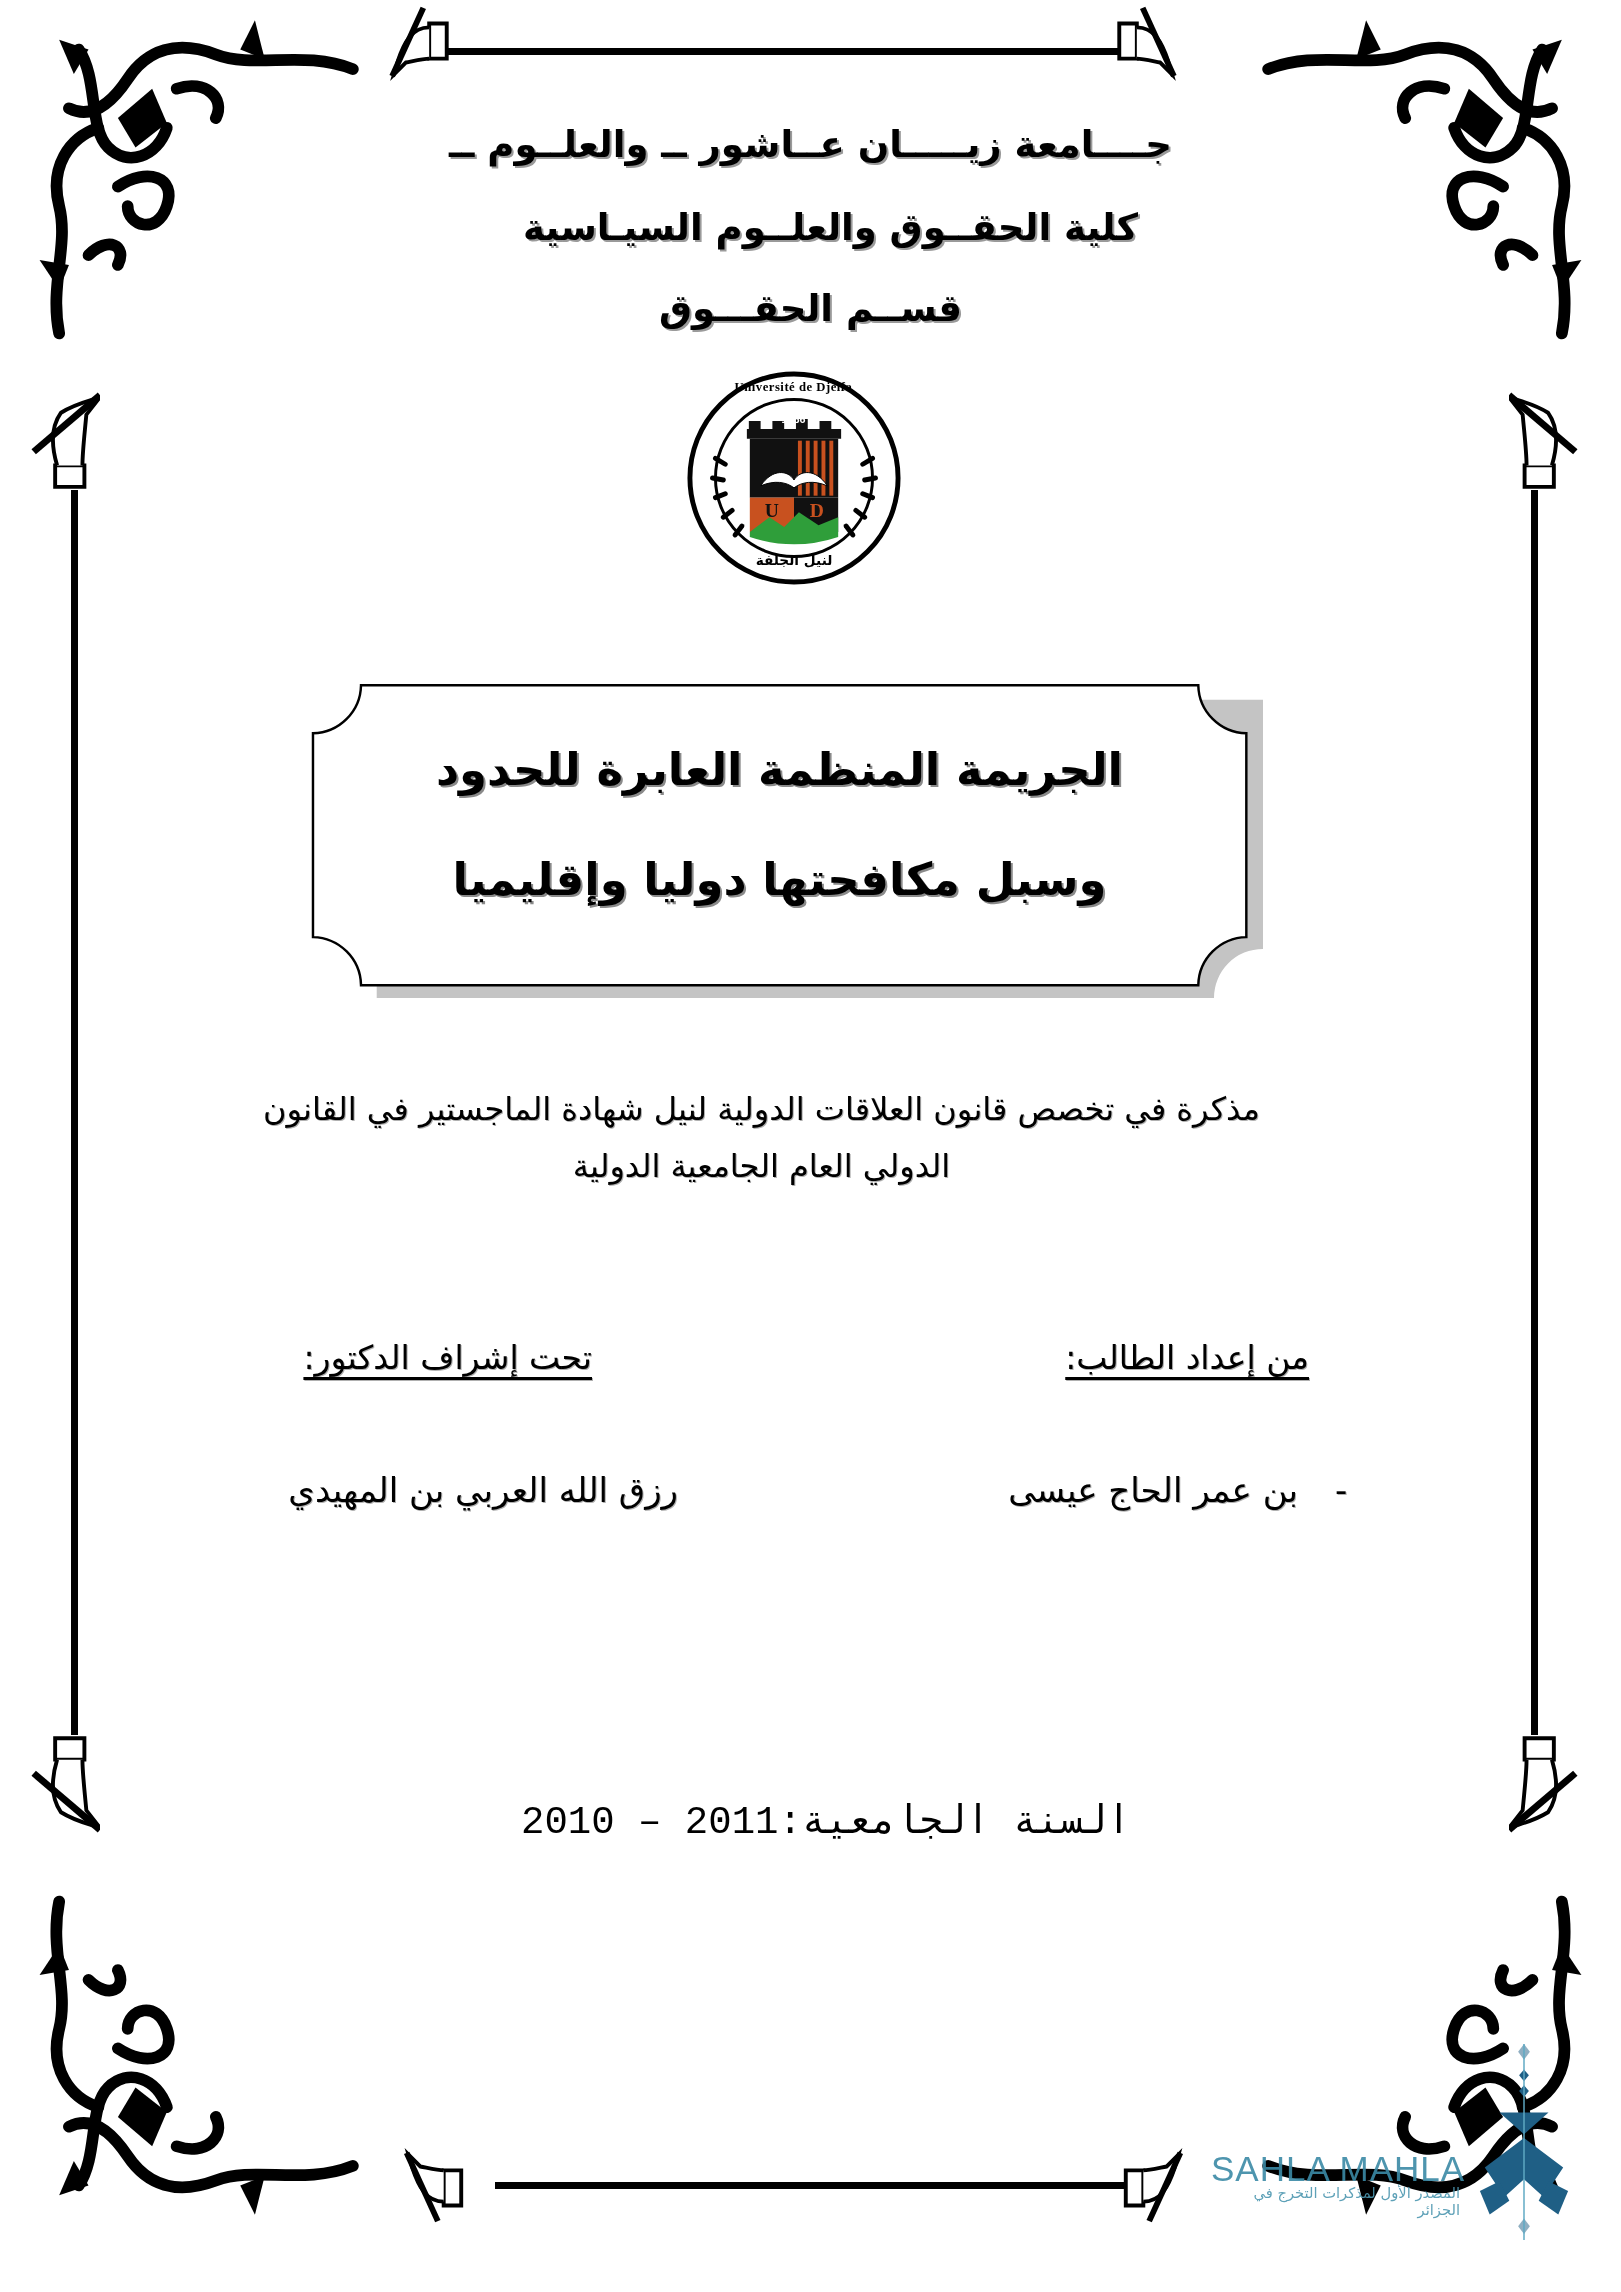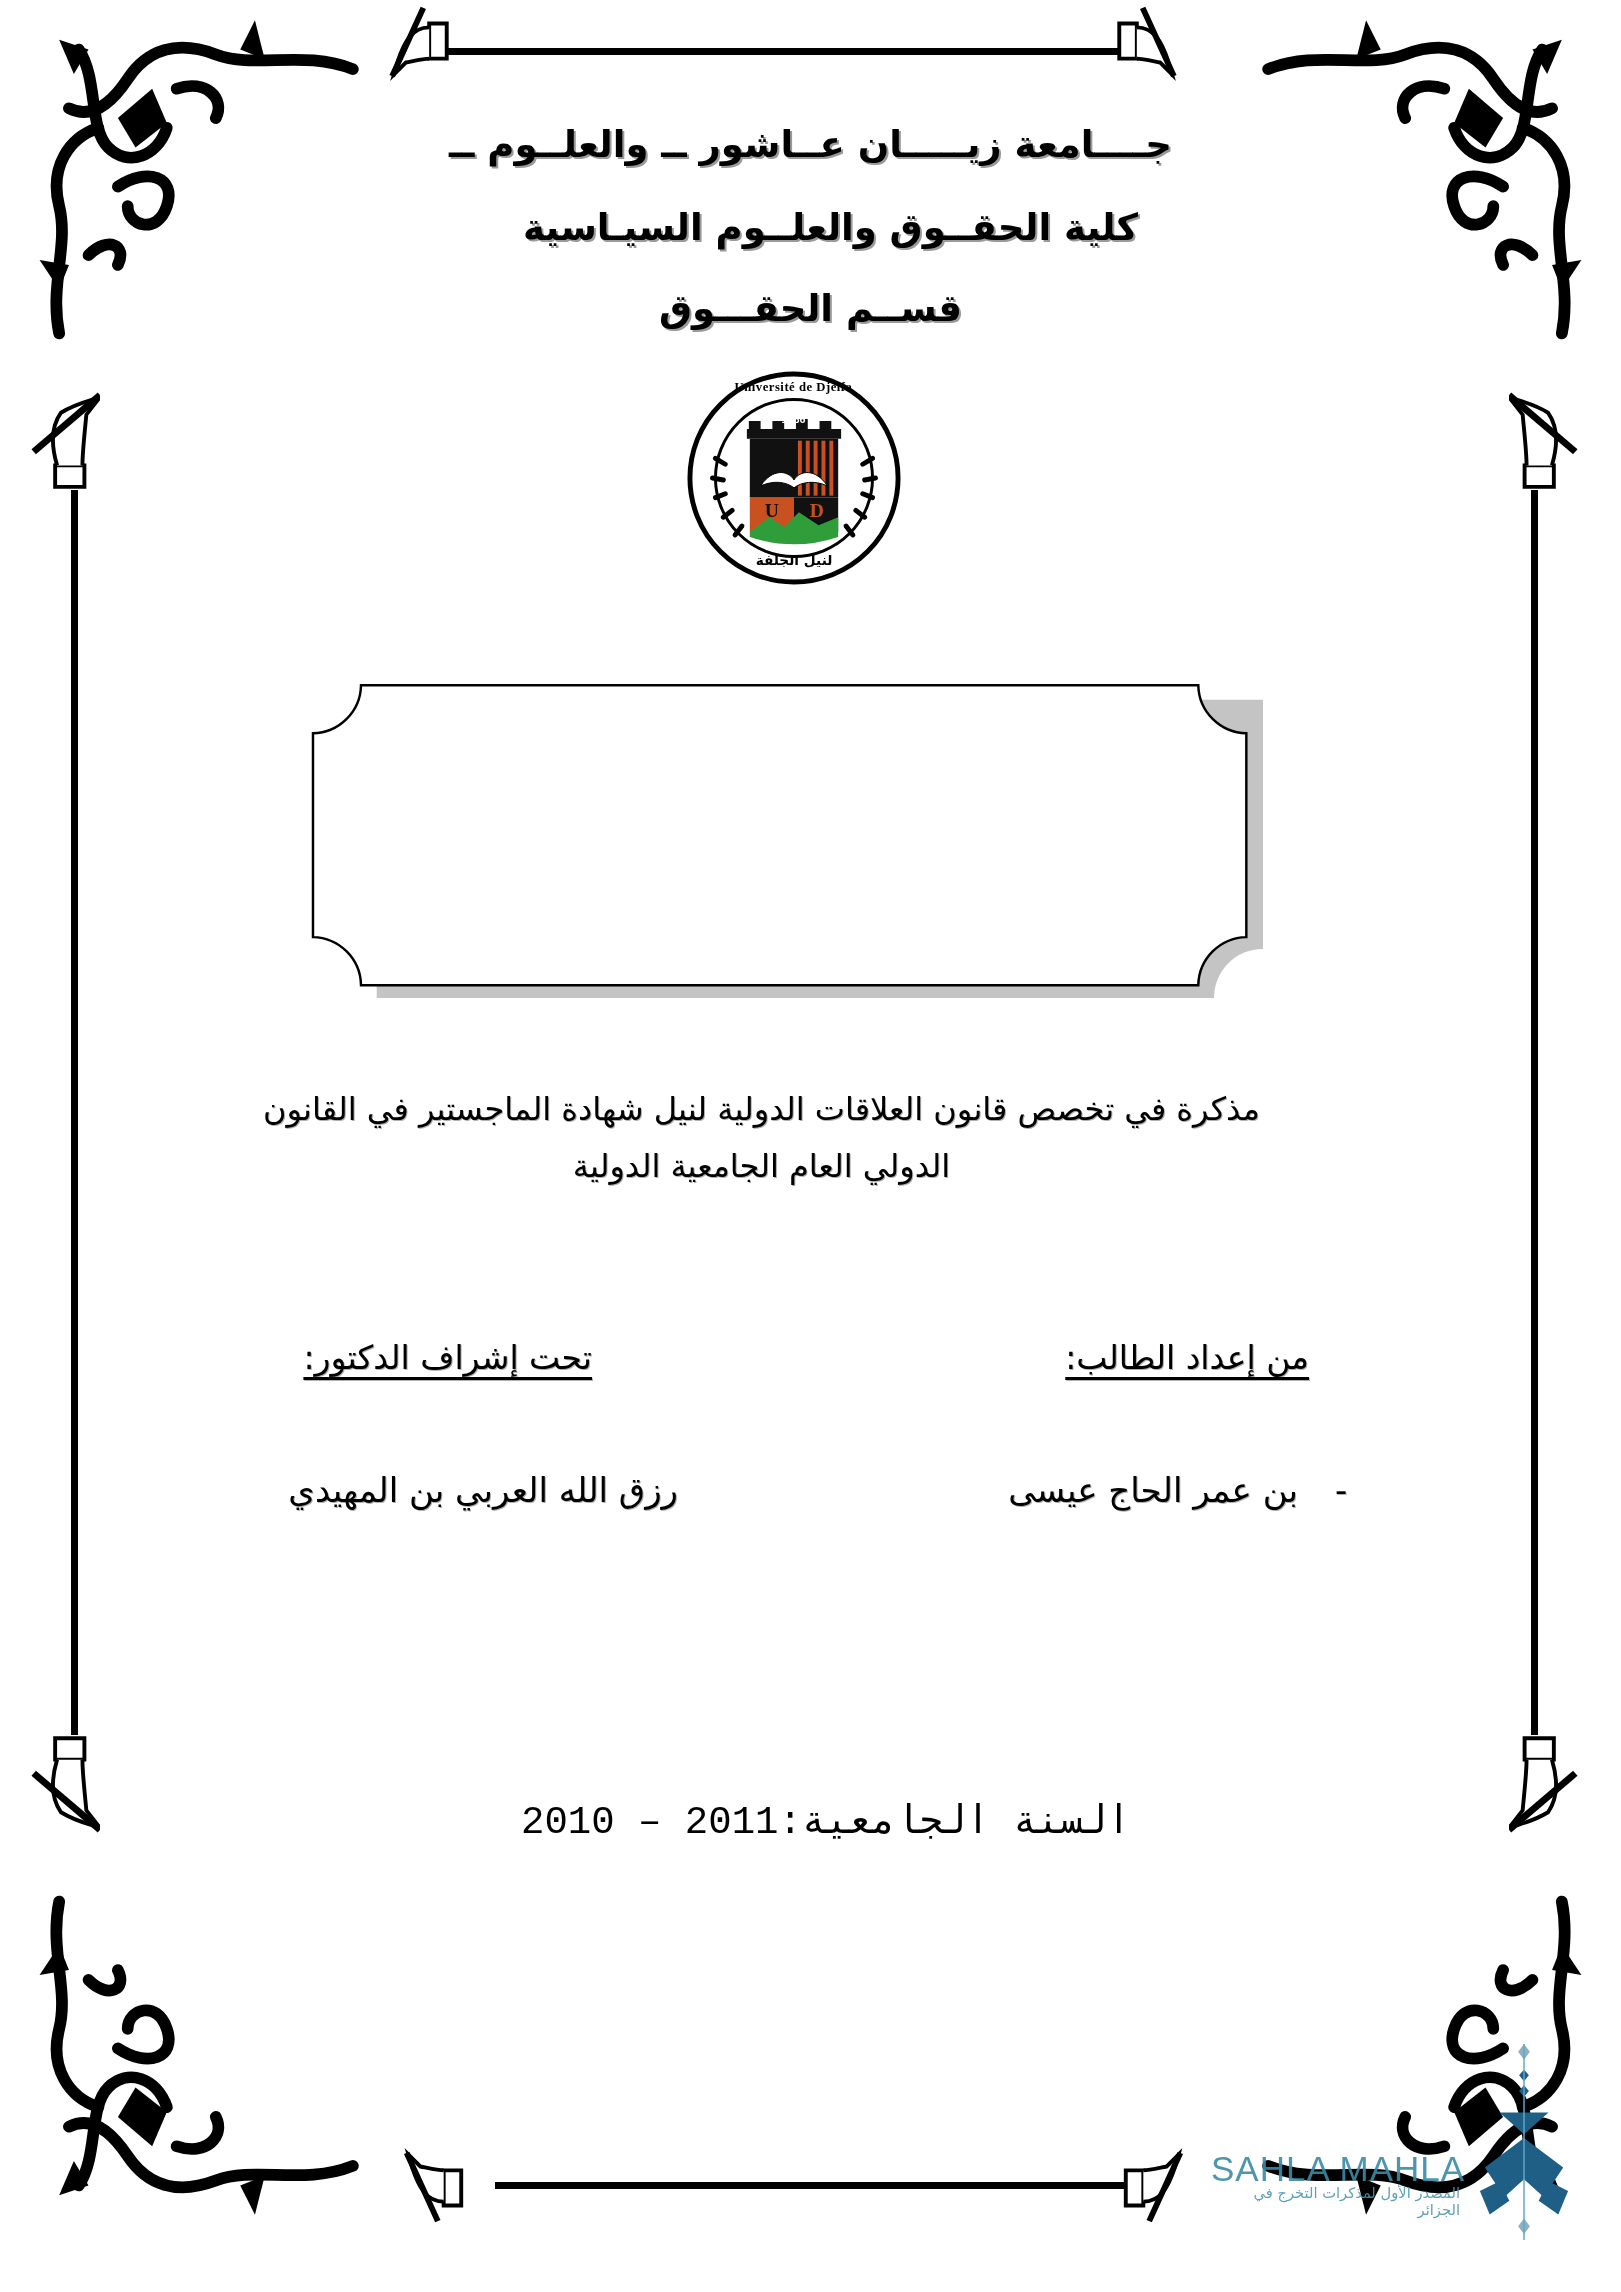--- a/index.html
+++ b/index.html
@@ -214,20 +214,22 @@
   <div class="abs" style="left:121px; top:130px; width:19.6px; text-align:center; font-weight:bold; font-size:19.6px; color:#c8511f; font-family:'Liberation Serif', serif;">D</div>
   <div class="abs" style="left:39px; top:9.8px; width:137px; text-align:center; font-size:12.7px; font-weight:bold; font-family:'Liberation Serif', serif; letter-spacing:0.5px;">Université de Djelfa</div>
   <div class="abs ar" style="left:49px; top:182px; width:118px; text-align:center; font-size:13.7px; font-weight:bold;">لنيل الجلفة</div>
 </div>
 
 <div class="titlebox">
   <svg width="951" height="318" viewBox="0 0 970 324">
     <path d="M66 16 H970 V270 A50 50 0 0 0 920 320 H66 V290 A50 50 0 0 0 16 240 V66 A50 50 0 0 0 66 16 Z" fill="#c4c4c4"></path>
     <path d="M50 1 H904 A50 50 0 0 0 953 50 V258 A50 50 0 0 0 904 307 H50 A50 50 0 0 0 1 258 V50 A50 50 0 0 0 50 1 Z" fill="#ffffff" stroke="#000" stroke-width="2.5"></path>
   </svg>
+  <div class="t-line ar" style="top:59px;">الجريمة المنظمة العابرة  للحدود</div>
+  <div class="t-line ar" style="top:169px;">وسبل مكافحتها دوليا وإقليميا</div>
 </div>
 
 <div class="sub ar" style="top:1090px;">مذكرة في تخصص قانون العلاقات الدولية لنيل شهادة الماجستير في القانون</div>
 <div class="sub ar" style="top:1147px;">الدولي العام الجامعية الدولية</div>
 
 <div class="lbl ar" style="right:312px; top:1338px;">من إعداد الطالب:</div>
 <div class="lbl ar" style="right:1029px; top:1338px;">تحت إشراف الدكتور:</div>
 
 <div class="name" style="left:1335px; top:1470px;">-</div>
 <div class="name ar" style="right:323px; top:1470px;">بن عمر الحاج عيسى</div>

